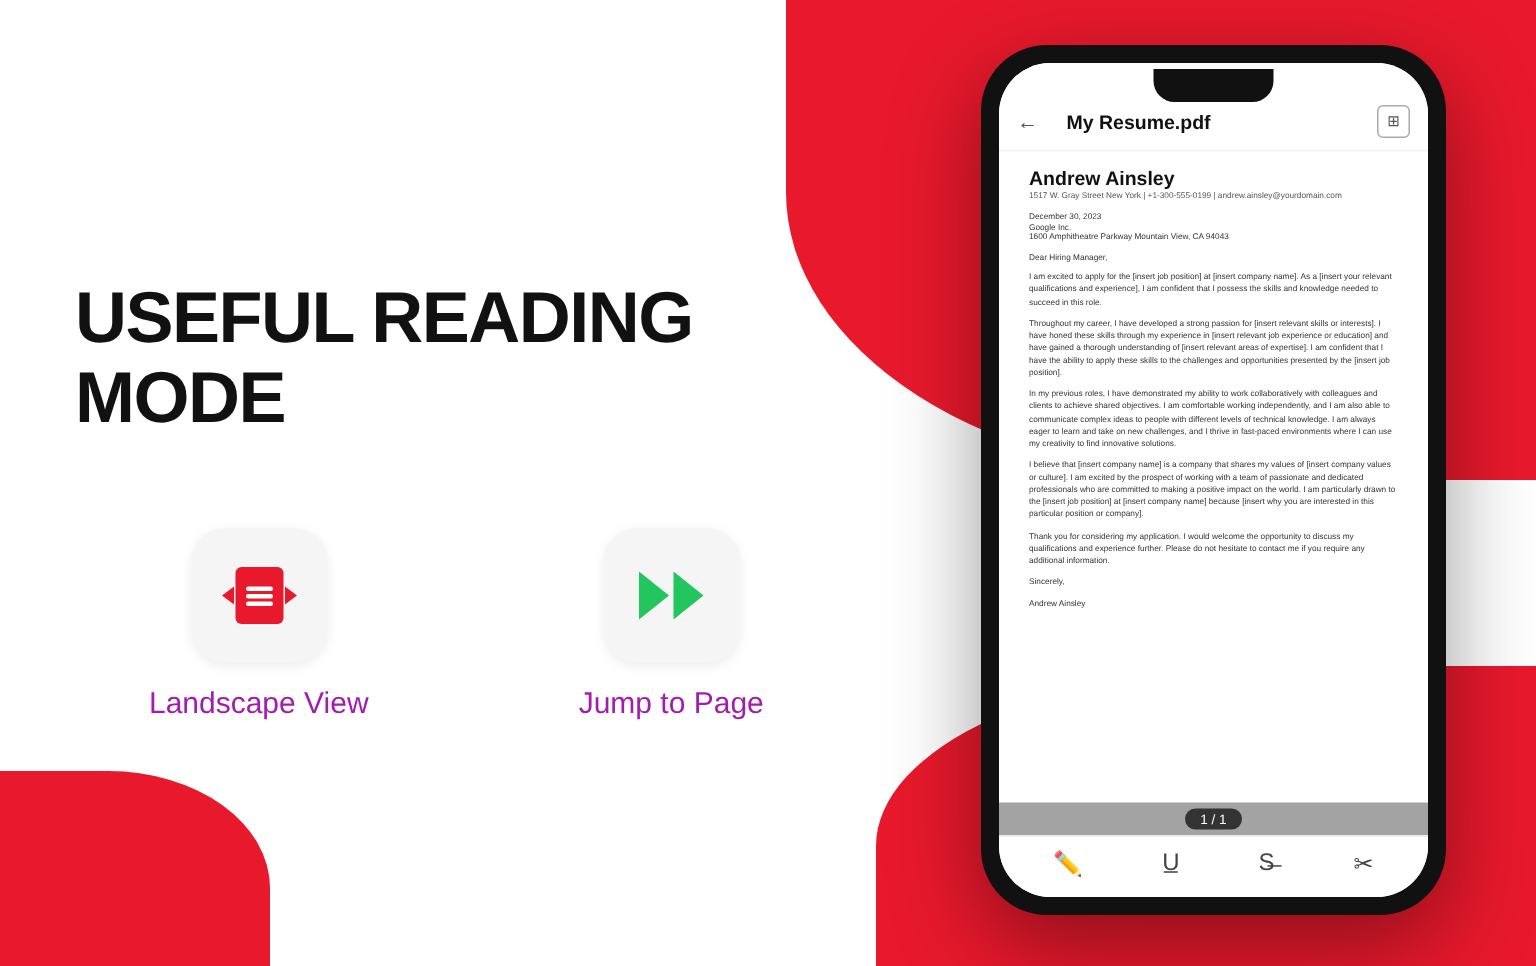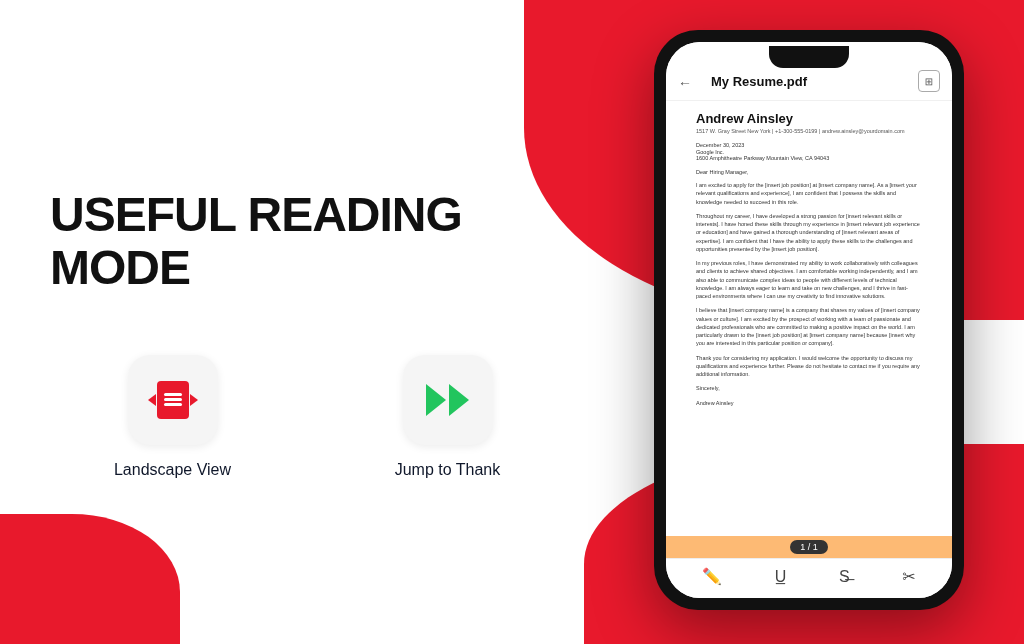--- a/index.html
+++ b/index.html
@@ -90,23 +90,23 @@
       height: 90px;
       background: #f5f5f5;
       border-radius: 22px;
       display: flex;
       align-items: center;
       justify-content: center;
       box-shadow: 0 2px 8px rgba(0,0,0,0.08);
     }
 
     .feature-label {
-      font-size: 16px;
+      font-size: 20px;
       font-weight: 500;
-      color: #0f172a;
+      color: #a21caf;
       text-align: center;
     }
 
     
     .icon-landscape {
       position: relative;
       width: 50px;
       height: 38px;
     }
 
@@ -313,21 +313,21 @@
       border-radius: 4px;
       display: flex;
       align-items: center;
       justify-content: center;
       font-size: 10px;
     }
 
     
     .pdf-content {
       flex: 1;
-      padding: 10px 30px;
+      padding: 10px 20px;
       overflow: hidden;
       background: #fff;
     }
 
     .resume-name {
       font-size: 13px;
       font-weight: 700;
       color: #111;
       margin-bottom: 2px;
     }
@@ -362,21 +362,21 @@
       color: #333;
       margin-bottom: 6px;
     }
 
     
     .pdf-page-indicator {
       display: flex;
       justify-content: center;
       align-items: center;
       padding: 4px;
-      background: #fdba74;
+      background: #a3a3a3;
     }
 
     .page-badge {
       background: #333;
       color: #fff;
       border-radius: 12px;
       padding: 2px 10px;
       font-size: 9px;
       font-weight: 500;
     }
@@ -420,21 +420,21 @@
       <span class="feature-label">Landscape View</span>
     </div>
 
     <div class="feature-item">
       <div class="feature-icon-wrapper">
         <div class="icon-fastforward">
           <div class="ff-triangle"></div>
           <div class="ff-triangle"></div>
         </div>
       </div>
-      <span class="feature-label">Jump to Thank</span>
+      <span class="feature-label">Jump to Page</span>
     </div>
 
 
   </div>
 </div>
 
 <div class="phone-container">
   <div class="phone-outer">
     <div class="phone-screen">
 

